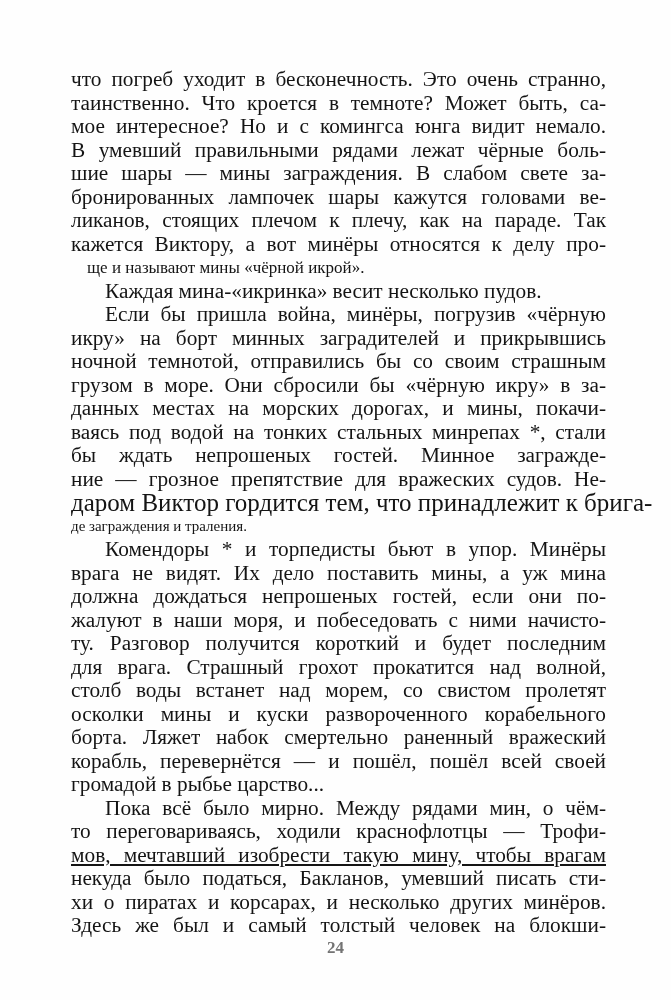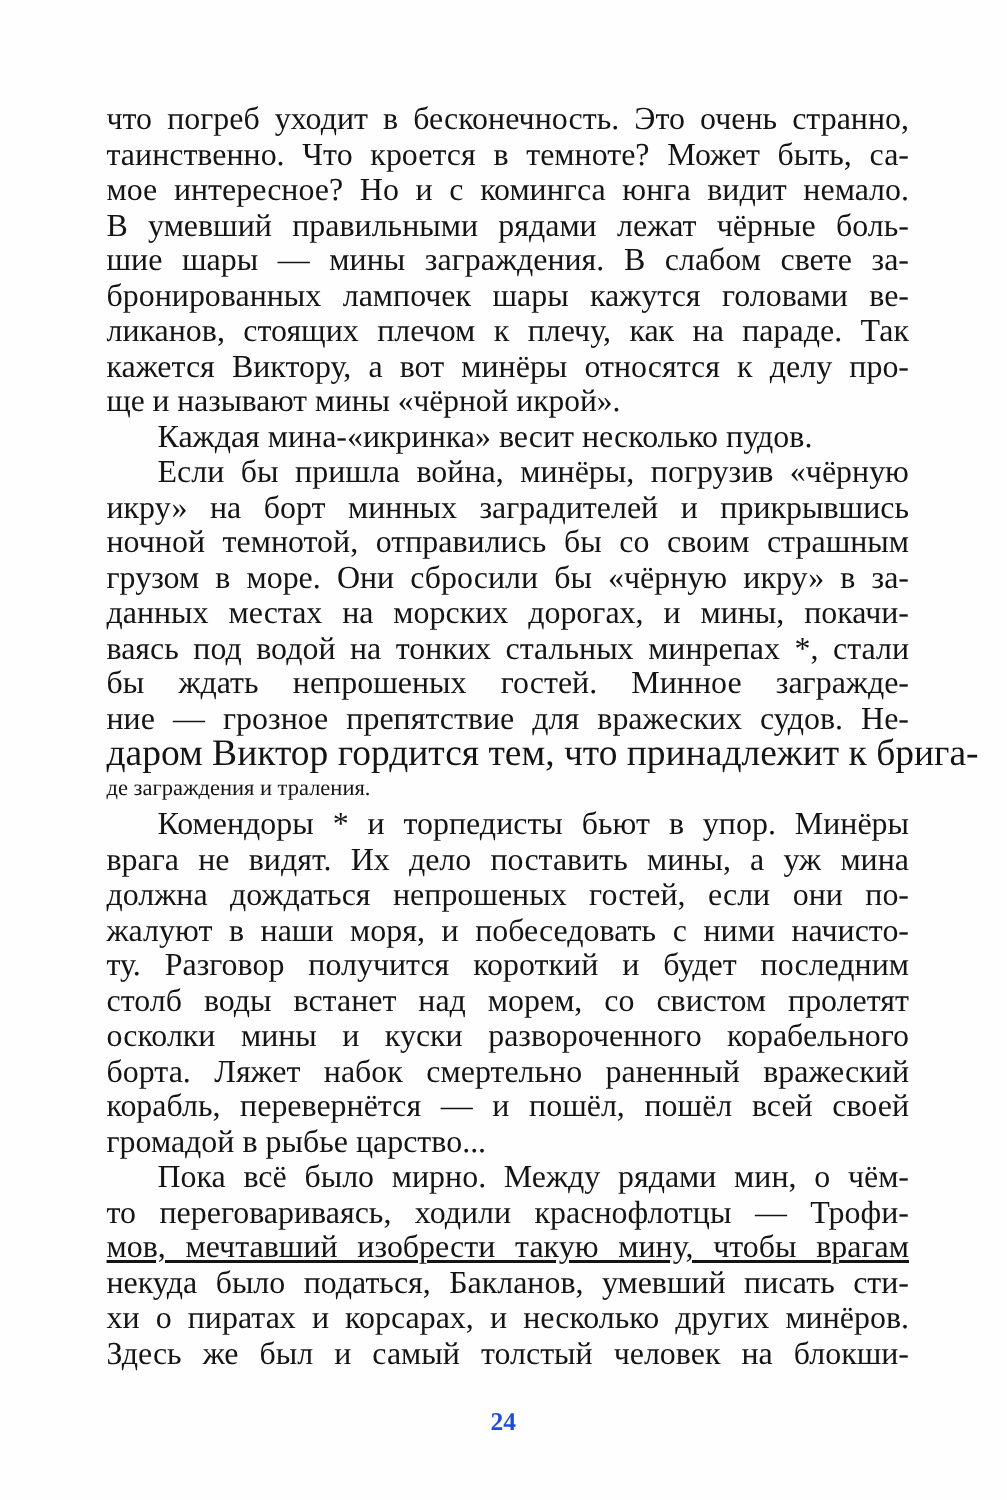--- a/index.html
+++ b/index.html
@@ -46,53 +46,54 @@
     }
     .page-number {
       position: absolute;
       left: 0;
       width: 671px;
       top: 938px;
       text-align: center;
       font-family: "Liberation Serif", "DejaVu Serif", serif;
       font-size: 17px;
       font-weight: bold;
-      color: #1d4ed8;
+      color: #737373;
     }
   </style>
 </head>
 <body>
 
 <div class="page">
   <div class="text-block" id="text-block">
       <span class="line" style="font-size: 21.3px;">что погреб уходит в бесконечность. Это очень странно,</span>
       <span class="line" style="font-size: 21.3px;">таинственно. Что кроется в темноте? Может быть, са-</span>
       <span class="line" style="font-size: 21.3px;">мое интересное? Но и с комингса юнга видит немало.</span>
       <span class="line" style="font-size: 21.3px;">В умевший правильными рядами лежат чёрные боль-</span>
       <span class="line" style="font-size: 21.3px;">шие шары — мины заграждения. В слабом свете за-</span>
       <span class="line" style="font-size: 21.3px;">бронированных лампочек шары кажутся головами ве-</span>
       <span class="line" style="font-size: 21.3px;">ликанов, стоящих плечом к плечу, как на параде. Так</span>
       <span class="line" style="font-size: 21.3px;">кажется Виктору, а вот минёры относятся к делу про-</span>
-      <span class="line last" style="font-size: 21px;">ще и называют мины «чёрной икрой».</span>
+      <span class="line last" style="font-size: 17px; margin-left: 16px;">ще и называют мины «чёрной икрой».</span>
       <span class="line indent last" style="font-size: 21.3px;">Каждая мина-«икринка» весит несколько пудов.</span>
       <span class="line indent" style="font-size: 21.3px;">Если бы пришла война, минёры, погрузив «чёрную</span>
       <span class="line" style="font-size: 21.3px;">икру» на борт минных заградителей и прикрывшись</span>
       <span class="line" style="font-size: 21.3px;">ночной темнотой, отправились бы со своим страшным</span>
       <span class="line" style="font-size: 21.3px;">грузом в море. Они сбросили бы «чёрную икру» в за-</span>
       <span class="line" style="font-size: 21.3px;">данных местах на морских дорогах, и мины, покачи-</span>
       <span class="line" style="font-size: 21.3px;">ваясь под водой на тонких стальных минрепах *, стали</span>
       <span class="line" style="font-size: 21.3px;">бы ждать непрошеных гостей. Минное загражде-</span>
       <span class="line" style="font-size: 21.3px;">ние — грозное препятствие для вражеских судов. Не-</span>
       <span class="line" style="font-size: 25px;">даром Виктор гордится тем, что принадлежит к брига-</span>
       <span class="line last" style="font-size: 15px;">де заграждения и траления.</span>
       <span class="line indent" style="font-size: 21.3px;">Комендоры * и торпедисты бьют в упор. Минёры</span>
       <span class="line" style="font-size: 21.3px;">врага не видят. Их дело поставить мины, а уж мина</span>
       <span class="line" style="font-size: 21.3px;">должна дождаться непрошеных гостей, если они по-</span>
       <span class="line" style="font-size: 21.3px;">жалуют в наши моря, и побеседовать с ними начисто-</span>
       <span class="line" style="font-size: 21.3px;">ту. Разговор получится короткий и будет последним</span>
+      <span class="line" style="font-size: 21.3px;">для врага. Страшный грохот прокатится над волной,</span>
       <span class="line" style="font-size: 21.3px;">столб воды встанет над морем, со свистом пролетят</span>
       <span class="line" style="font-size: 21.3px;">осколки мины и куски развороченного корабельного</span>
       <span class="line" style="font-size: 21.3px;">борта. Ляжет набок смертельно раненный вражеский</span>
       <span class="line" style="font-size: 21.3px;">корабль, перевернётся — и пошёл, пошёл всей своей</span>
       <span class="line last" style="font-size: 21.3px;">громадой в рыбье царство...</span>
       <span class="line indent" style="font-size: 21.3px;">Пока всё было мирно. Между рядами мин, о чём-</span>
       <span class="line" style="font-size: 21.3px;">то переговариваясь, ходили краснофлотцы — Трофи-</span>
       <span class="line" style="font-size: 21.3px; text-decoration: underline;">мов, мечтавший изобрести такую мину, чтобы врагам</span>
       <span class="line" style="font-size: 21.3px;">некуда было податься, Бакланов, умевший писать сти-</span>
       <span class="line" style="font-size: 21.3px;">хи о пиратах и корсарах, и несколько других минёров.</span>

